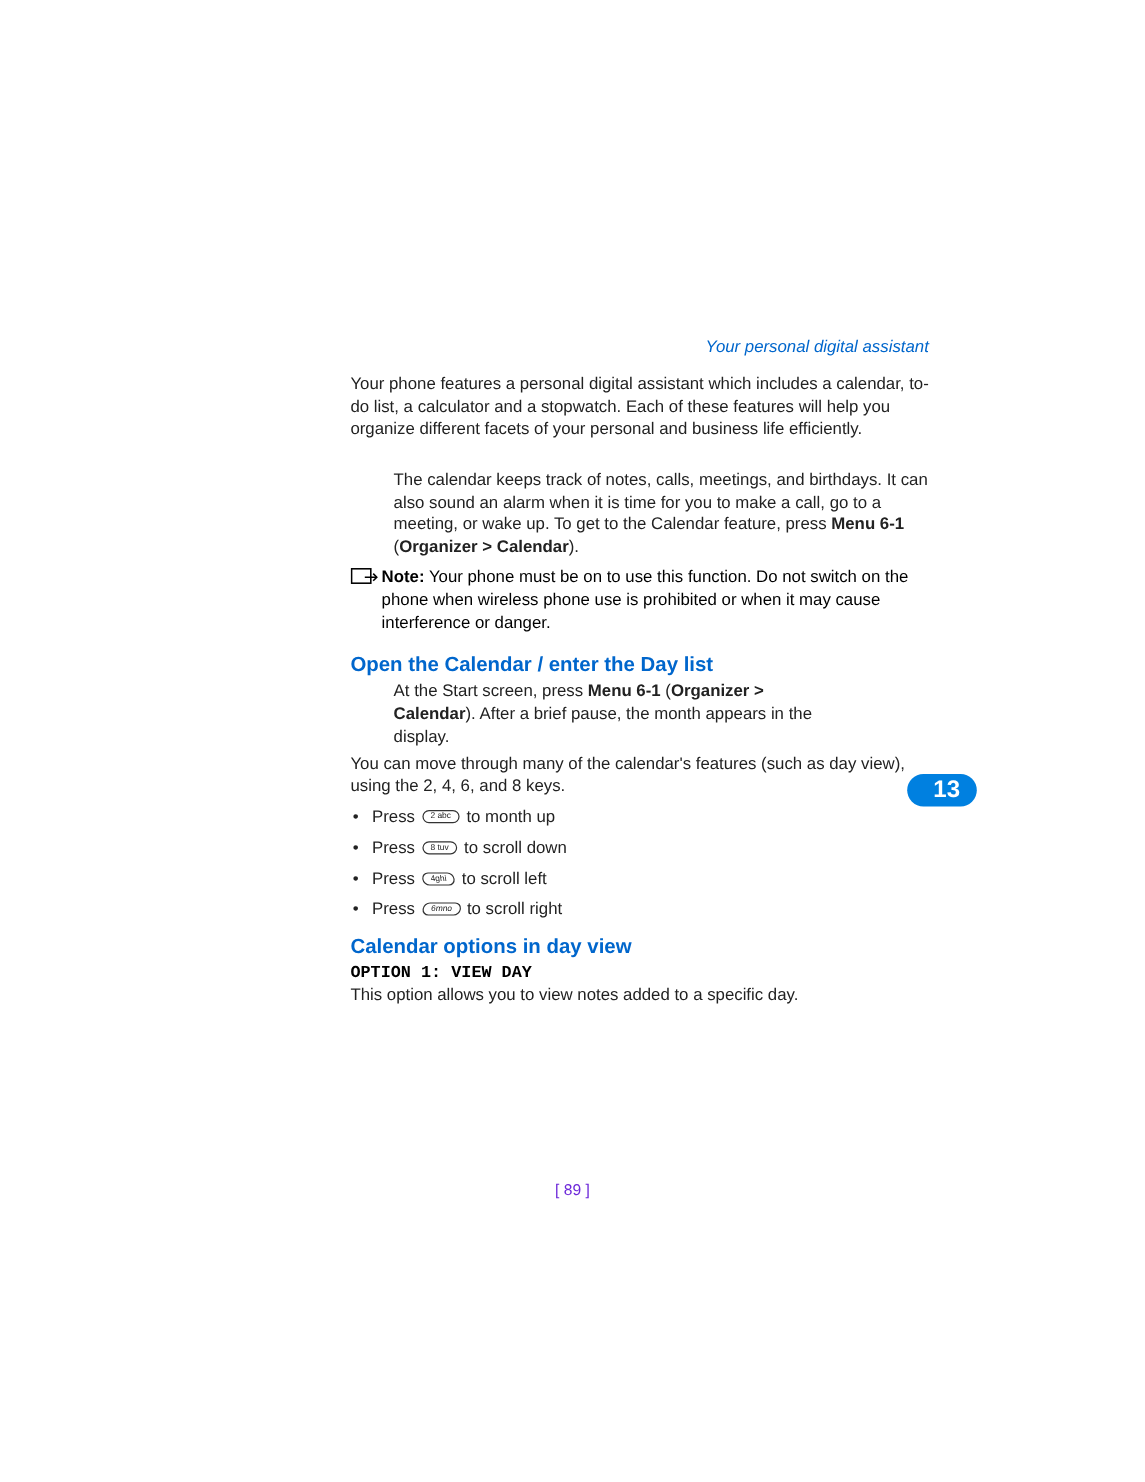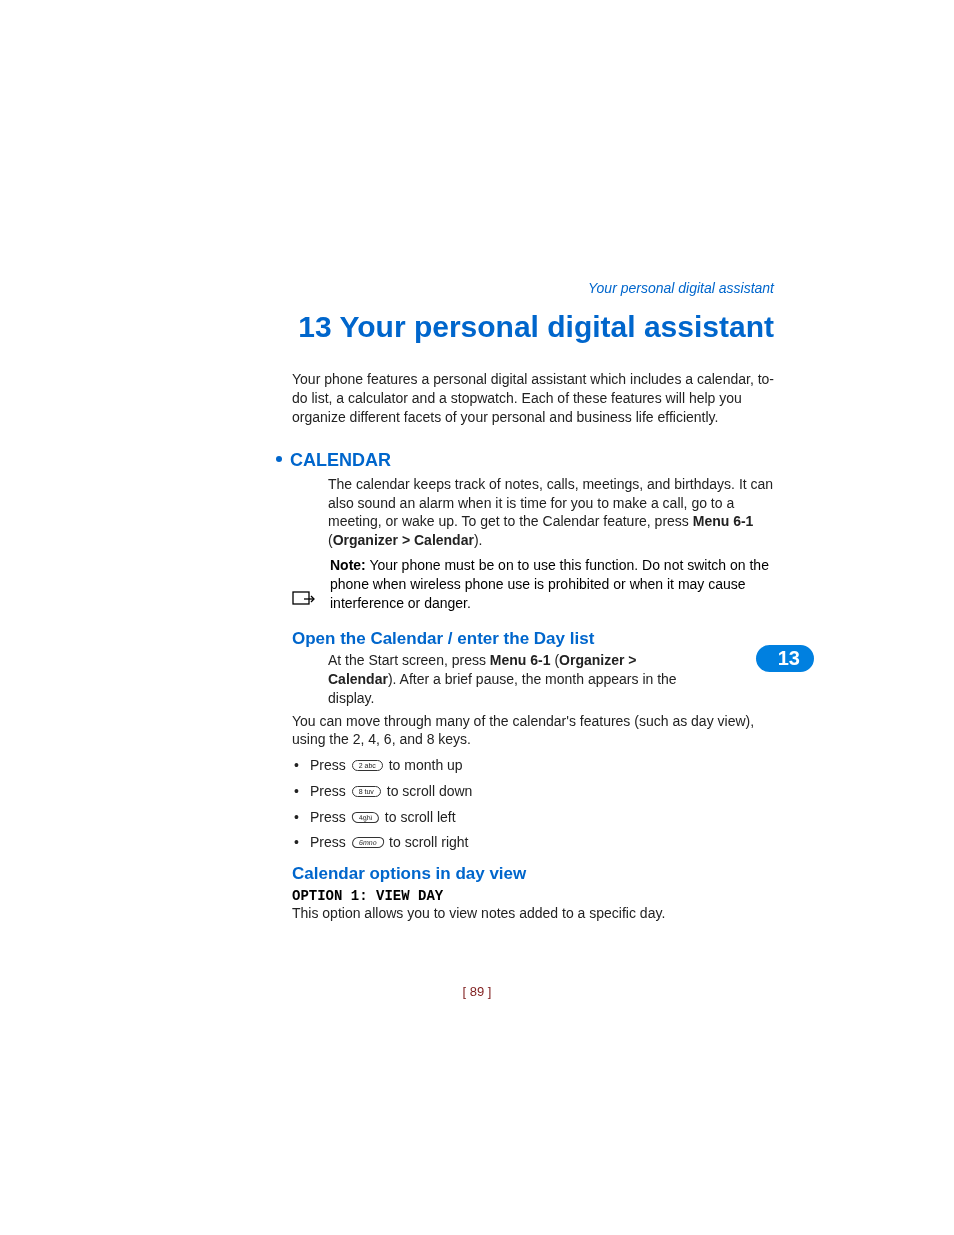--- a/index.html
+++ b/index.html
@@ -54,23 +54,23 @@
     }
     .body-text {
       font-size: 14px;
       line-height: 1.35;
       color: #222;
       font-family: 'Trebuchet MS', Arial, sans-serif;
     }
     .para { margin-bottom: 4px; margin-left: 36px; }
     .note-row {
       display: flex;
-      gap: 14px;
+      gap: 2px;
       margin: 6px 0 16px 0;
-      align-items: flex-end;
+      align-items: flex-start;
     }
     .note-icon {
       flex: 0 0 24px;
       margin-top: 2px;
     }
     .note-icon svg { width: 24px; height: 18px; }
     .note-text { flex: 1; font-size: 14px; line-height: 1.35; font-family: 'Trebuchet MS', Arial, sans-serif; }
     .subhead {
       color: #0066cc;
       font-size: 17px;
@@ -130,42 +130,34 @@
       margin-top: 4px;
       font-family: Liberation Mono, monospace;
     }
     .page-number {
       position: absolute;
       bottom: 236px;
       left: 0; right: 0;
       text-align: center;
       font-size: 13px;
       font-family: 'Trebuchet MS', Arial, sans-serif;
-      color: #7f1d1d;
+      color: #6d28d9;
     }
     .bold { font-weight: bold; }
   </style>
 </head>
 <body>
 
 <div class="page">
 
   <div class="running-header">Your personal digital assistant</div>
 
-  <h1 class="chapter-title">
-    <span>13</span>
-    <span> </span>
-    <span>Your personal digital assistant</span>
-  </h1>
 
   <p class="intro-para">Your phone features a personal digital assistant which includes a calendar, to-do list, a calculator and a stopwatch. Each of these features will help you organize different facets of your personal and business life efficiently.</p>
 
-  <h2 class="section-head">
-    <span class="bullet-dot"></span><span>CALENDAR</span>
-  </h2>
 
   <p class="body-text para">
     <span>The calendar keeps track of notes, calls, meetings, and birthdays. It can also sound an alarm when it is time for you to make a call, go to a meeting, or wake up. To get to the Calendar feature, press </span><span class="bold">Menu 6-1</span><span> (</span><span class="bold">Organizer &gt; Calendar</span><span>).</span>
   </p>
 
   <div class="note-row">
     <div class="note-icon">
       <svg viewBox="0 0 24 18">
         <rect x="1" y="1" width="16" height="12" fill="none" stroke="#000" stroke-width="1.3"></rect>
         <path d="M 12 8 L 22 8" stroke="#000" stroke-width="1.3" fill="none"></path>

